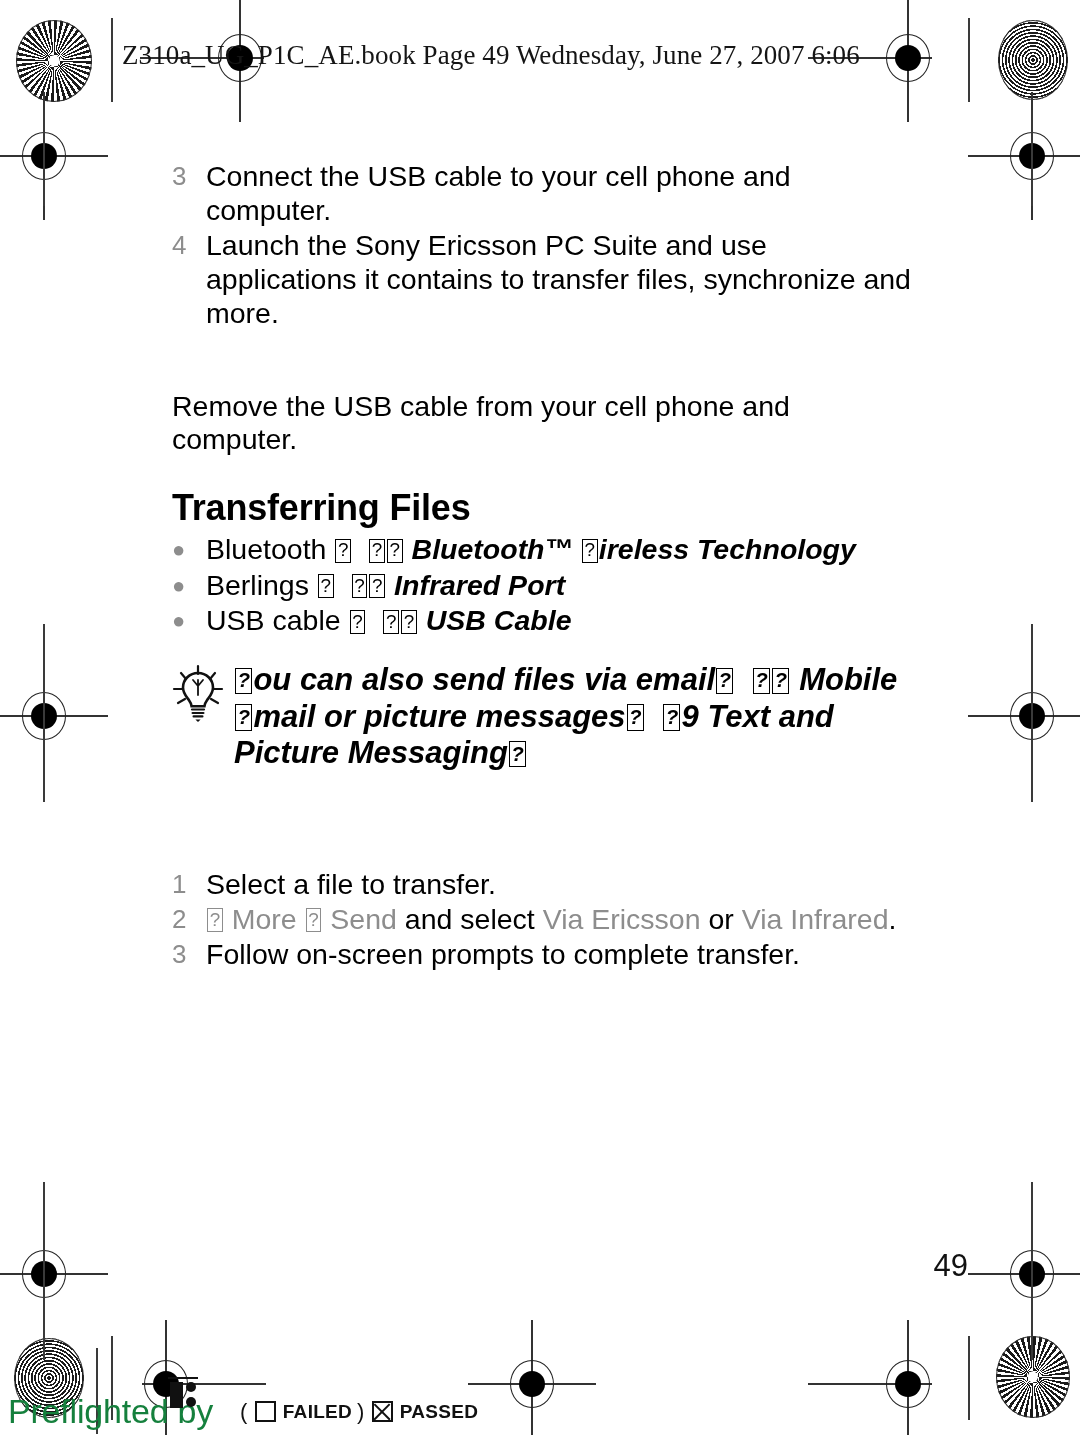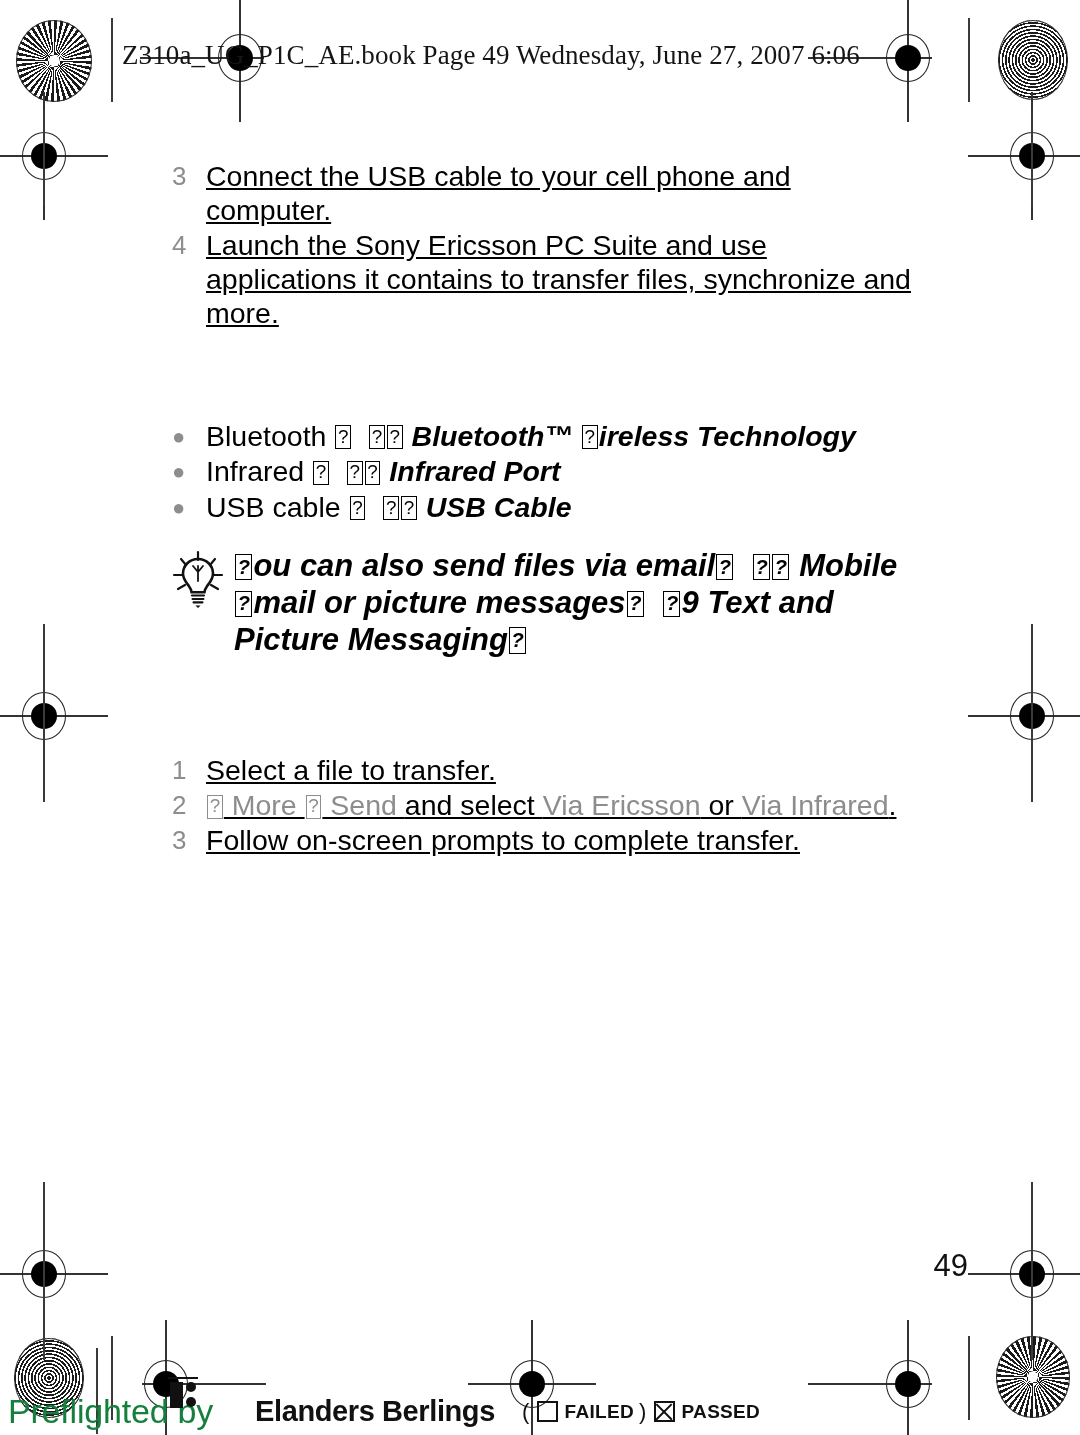--- a/index.html
+++ b/index.html
@@ -155,21 +155,20 @@
   .num-item .marker {
     color: #8d8d8d;
     width: 34px;
     flex: 0 0 34px;
     text-align: left;
     font-size: 26px;
     line-height: 1.30;
   }
   .num-item .itxt {
     flex: 1 1 auto;
-    text-decoration: underline;
   }
 
   .para {
     font-size: 28.5px;
     line-height: 1.19;
   }
 
   .gap-lg { height: 58px; }
   .gap-md { height: 30px; }
   .gap-xl { height: 96px; }
@@ -398,36 +397,38 @@
       <span class="itxt">Connect the USB cable to your cell phone and computer.</span>
     </li>
     <li class="num-item">
       <span class="marker">4</span>
       <span class="itxt">Launch the Sony Ericsson PC Suite and use applications it contains to transfer files, synchronize and more.</span>
     </li>
   </ol>
 
   <div class="gap-lg"></div>
 
+  <div class="para">Remove the USB cable from your cell phone and computer.</div>
 
   <div class="gap-md"></div>
 
+  <h2 class="section-head">Transferring Files</h2>
 
 
   <ul class="bullet-list">
     <li class="bullet-item">
       <span class="bdot">●</span>
       <span class="btxt"><span>Bluetooth</span>
         <span class="tofu"></span>
         &nbsp;<span class="tofu"></span><span class="tofu"></span>
         <span class="em-ital">Bluetooth™ </span><span class="tofu"></span><span class="em-ital">ireless Technology</span></span>
     </li>
     <li class="bullet-item">
       <span class="bdot">●</span>
-      <span class="btxt"><span>Infrared</span>
+      <span class="btxt"><span>Berlings</span>
         <span class="tofu"></span>
         &nbsp;<span class="tofu"></span><span class="tofu"></span>
         <span class="em-ital">Infrared Port</span></span>
     </li>
     <li class="bullet-item">
       <span class="bdot">●</span>
       <span class="btxt"><span>USB cable</span>
         <span class="tofu"></span>
         &nbsp;<span class="tofu"></span><span class="tofu"></span>
         <span class="em-ital">USB Cable</span></span>
@@ -491,21 +492,20 @@
 <div class="preflight">
   <span class="pf-label">Preflighted by</span>
   <span class="pf-logo">
     <svg width="30" height="42" viewBox="0 0 30 42" aria-hidden="true">
       <rect x="2" y="8" width="13" height="26" fill="#111"></rect>
       <circle cx="23" cy="13" r="5" fill="#111"></circle>
       <circle cx="23" cy="28" r="5" fill="#111"></circle>
       <path d="M0 4 L30 4" stroke="#111" stroke-width="2"></path>
     </svg>
   </span>
-  <span class="pf-brand">Elanders Berlings</span>
   <span class="pf-check-group">
     <span class="pf-paren">(</span>
     <span class="pf-box"></span>
     <span>FAILED</span>
     <span class="pf-paren">)</span>
     <span class="pf-box checked"></span>
     <span>PASSED</span>
   </span>
 </div>
 

